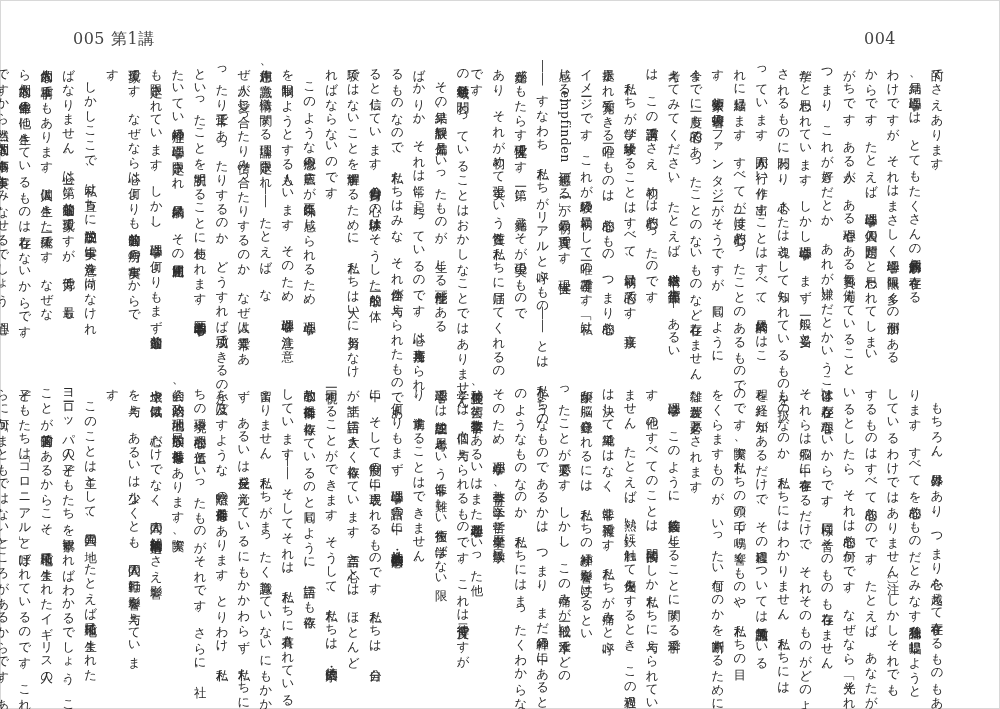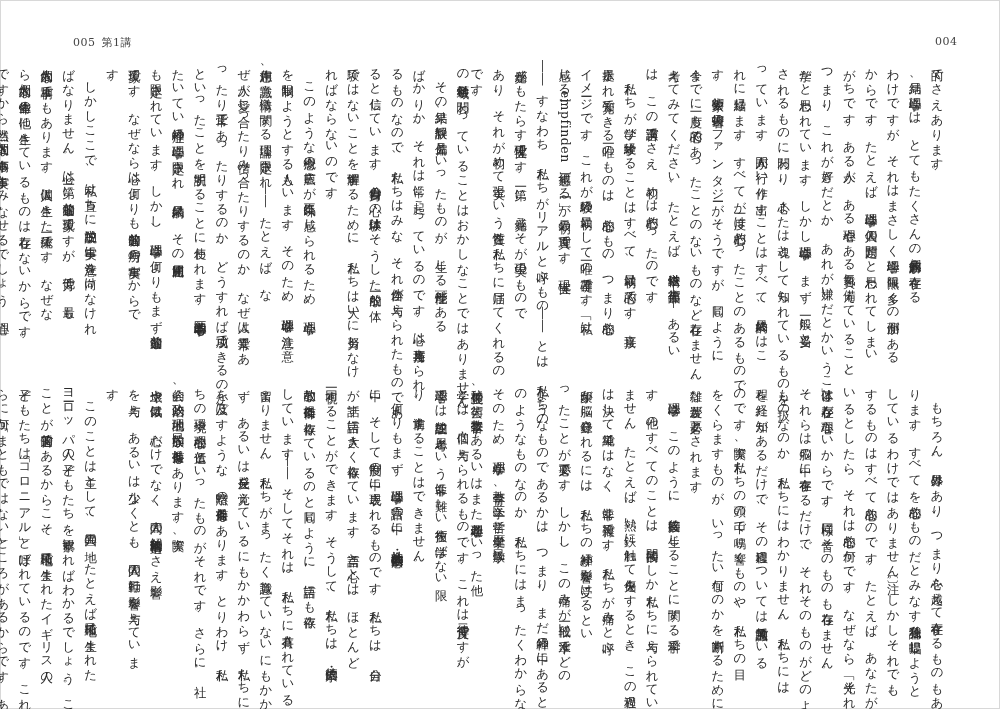--- a/index.html
+++ b/index.html
@@ -3,23 +3,23 @@
 <meta charset="utf-8">
 <style>
   html, body { margin: 0; padding: 0; }
   body {
     width: 1000px; height: 709px; background: #ffffff; overflow: hidden;
     position: relative;
     font-family: "DejaVu Serif", "Liberation Serif", serif;
     color: #2a2a2a;
   }
   .frame { position: absolute; left: 0; top: 0; width: 998px; height: 707px; border: 1px solid #d8d8d8; }
-  .folio { position: absolute; top: 29px; font-size: 11px; color: #444; letter-spacing: 0.5px; margin-top: 6px; }
+  .folio { position: absolute; top: 29px; font-size: 16px; color: #444; letter-spacing: 0.5px; }
   .folio.left { left: 73px; }
-  .folio.right { left: 935px; text-align: center; }
+  .folio.right { left: 864px; text-align: center; }
   .folio .chapter { margin-left: 6px; }
   .block {
     position: absolute;
     writing-mode: vertical-rl;
     -webkit-writing-mode: vertical-rl;
     font-size: 12.4px;
     line-height: 21.9px;
     letter-spacing: 0.6px;
     white-space: nowrap;
   }

